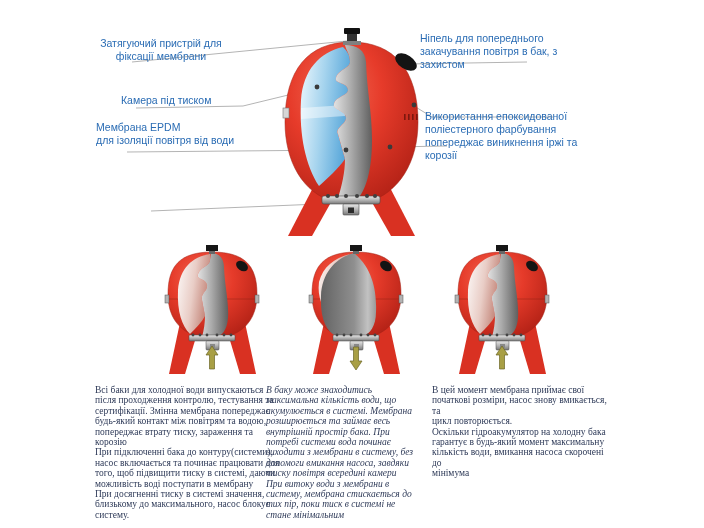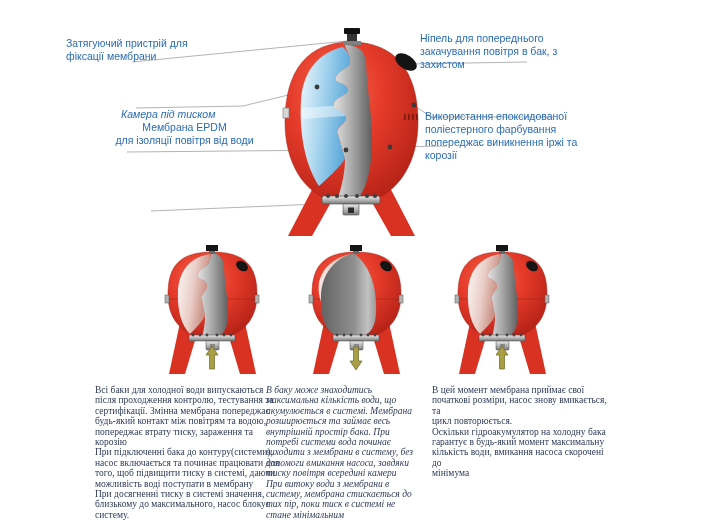--- a/index.html
+++ b/index.html
@@ -6,22 +6,22 @@
   #canvas{
     position:relative;width:704px;height:528px;background:#ffffff;
     overflow:hidden;font-family:"Liberation Sans",sans-serif;
   }
   #artwork{position:absolute;left:0;top:0;width:704px;height:528px;}
   .lbl{
     position:absolute;color:#2a6cb4;
     font:10.5px/13px "Liberation Sans",sans-serif;
     white-space:pre-line;
   }
-  .lbl.r{text-align:center;}
-  .lbl.c{text-align:left;}
+  .lbl.r{text-align:left;}
+  .lbl.c{text-align:center;}
   .cap{
     position:absolute;color:#2e3a58;
     font:9.5px/10.4px "Liberation Serif",serif;
     white-space:pre-line;
   }
 </style>
 </head>
 <body>
 
 <div id="canvas">
@@ -223,21 +223,21 @@
         <rect x="496" y="341" width="13" height="9" rx="1" fill="url(#metal)" stroke="#4a4a4a" stroke-width="0.5"></rect>
         <rect x="500" y="344" width="5" height="4" fill="#888888"></rect>
       </g>
       <path fill="#a89f45" stroke="#6c6527" stroke-width="0.7" d="M 502 346 L 508 355 L 504.5 355 L 504.5 369 L 499.5 369 L 499.5 355 L 496 355 Z"></path>
     </g>
   </svg>
 
   <div class="lbl c" style="left:66px;top:37px;width:190px;">Затягуючий пристрій для
 фіксації мембрани</div>
 
-  <div class="lbl" style="left:121px;top:108px;font-style:italic;">Камера під тиском</div>
+  <div class="lbl" style="left:121px;top:94px;">Камера під тиском</div>
 
   <div class="lbl r" style="left:96px;top:121px;width:177px;">Мембрана EPDM
 для ізоляції повітря від води</div>
 
 
   <div class="lbl" style="left:420px;top:24px;margin-top:8px;">Ніпель для попереднього
 закачування повітря в бак, з
 захистом</div>
 
 

